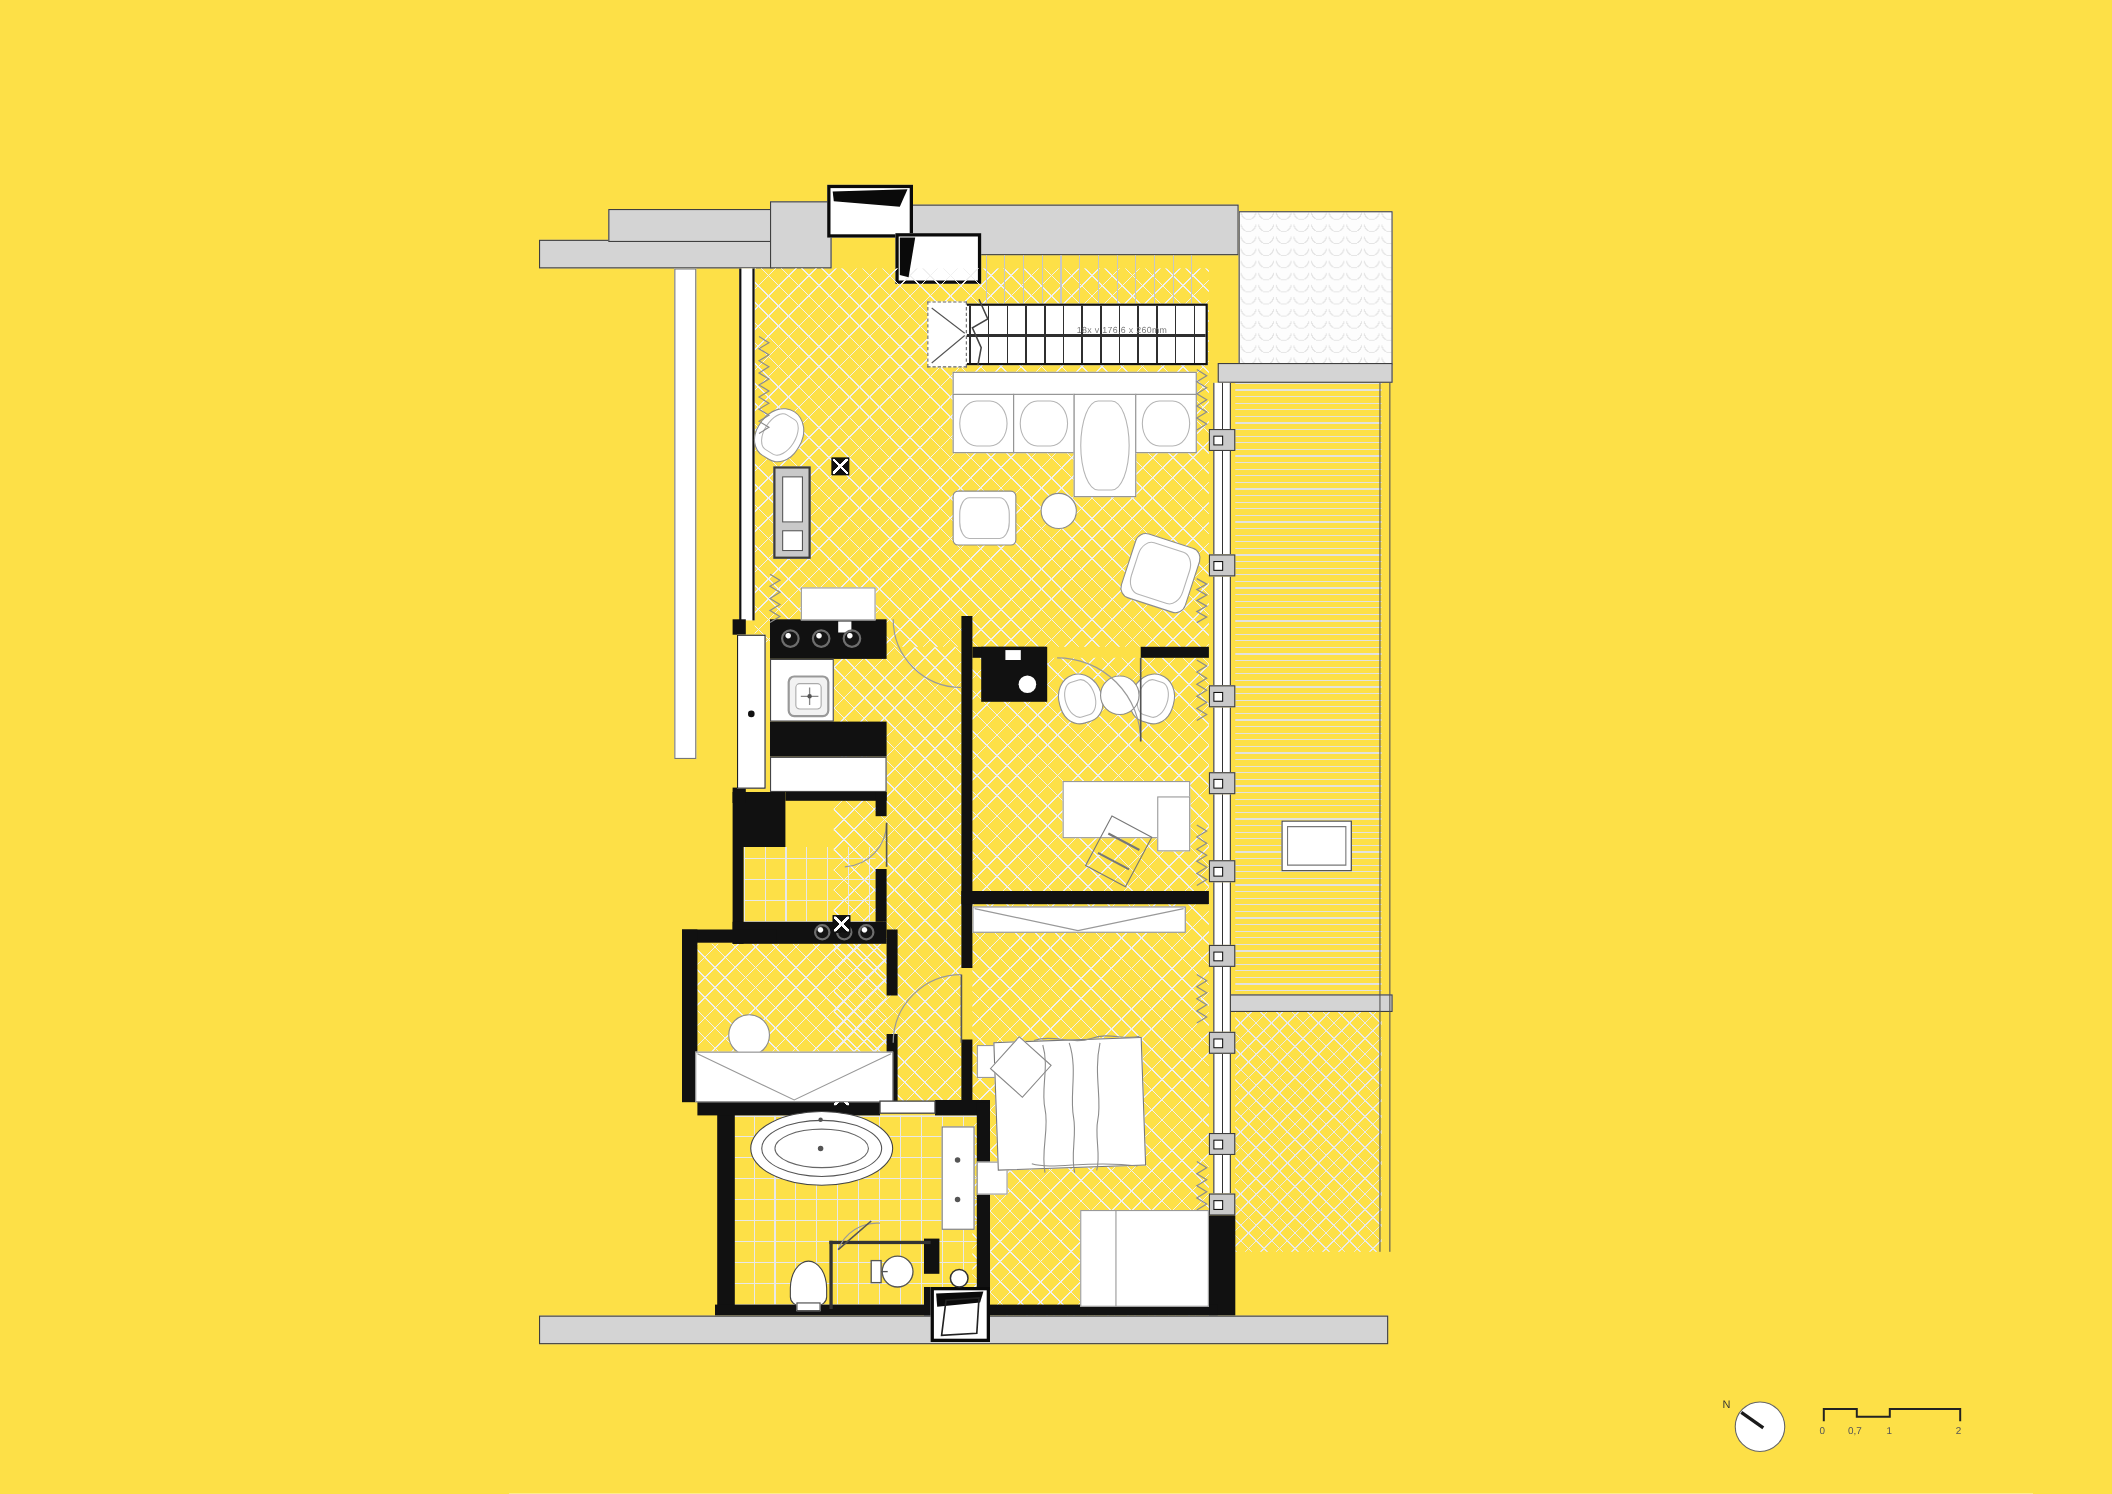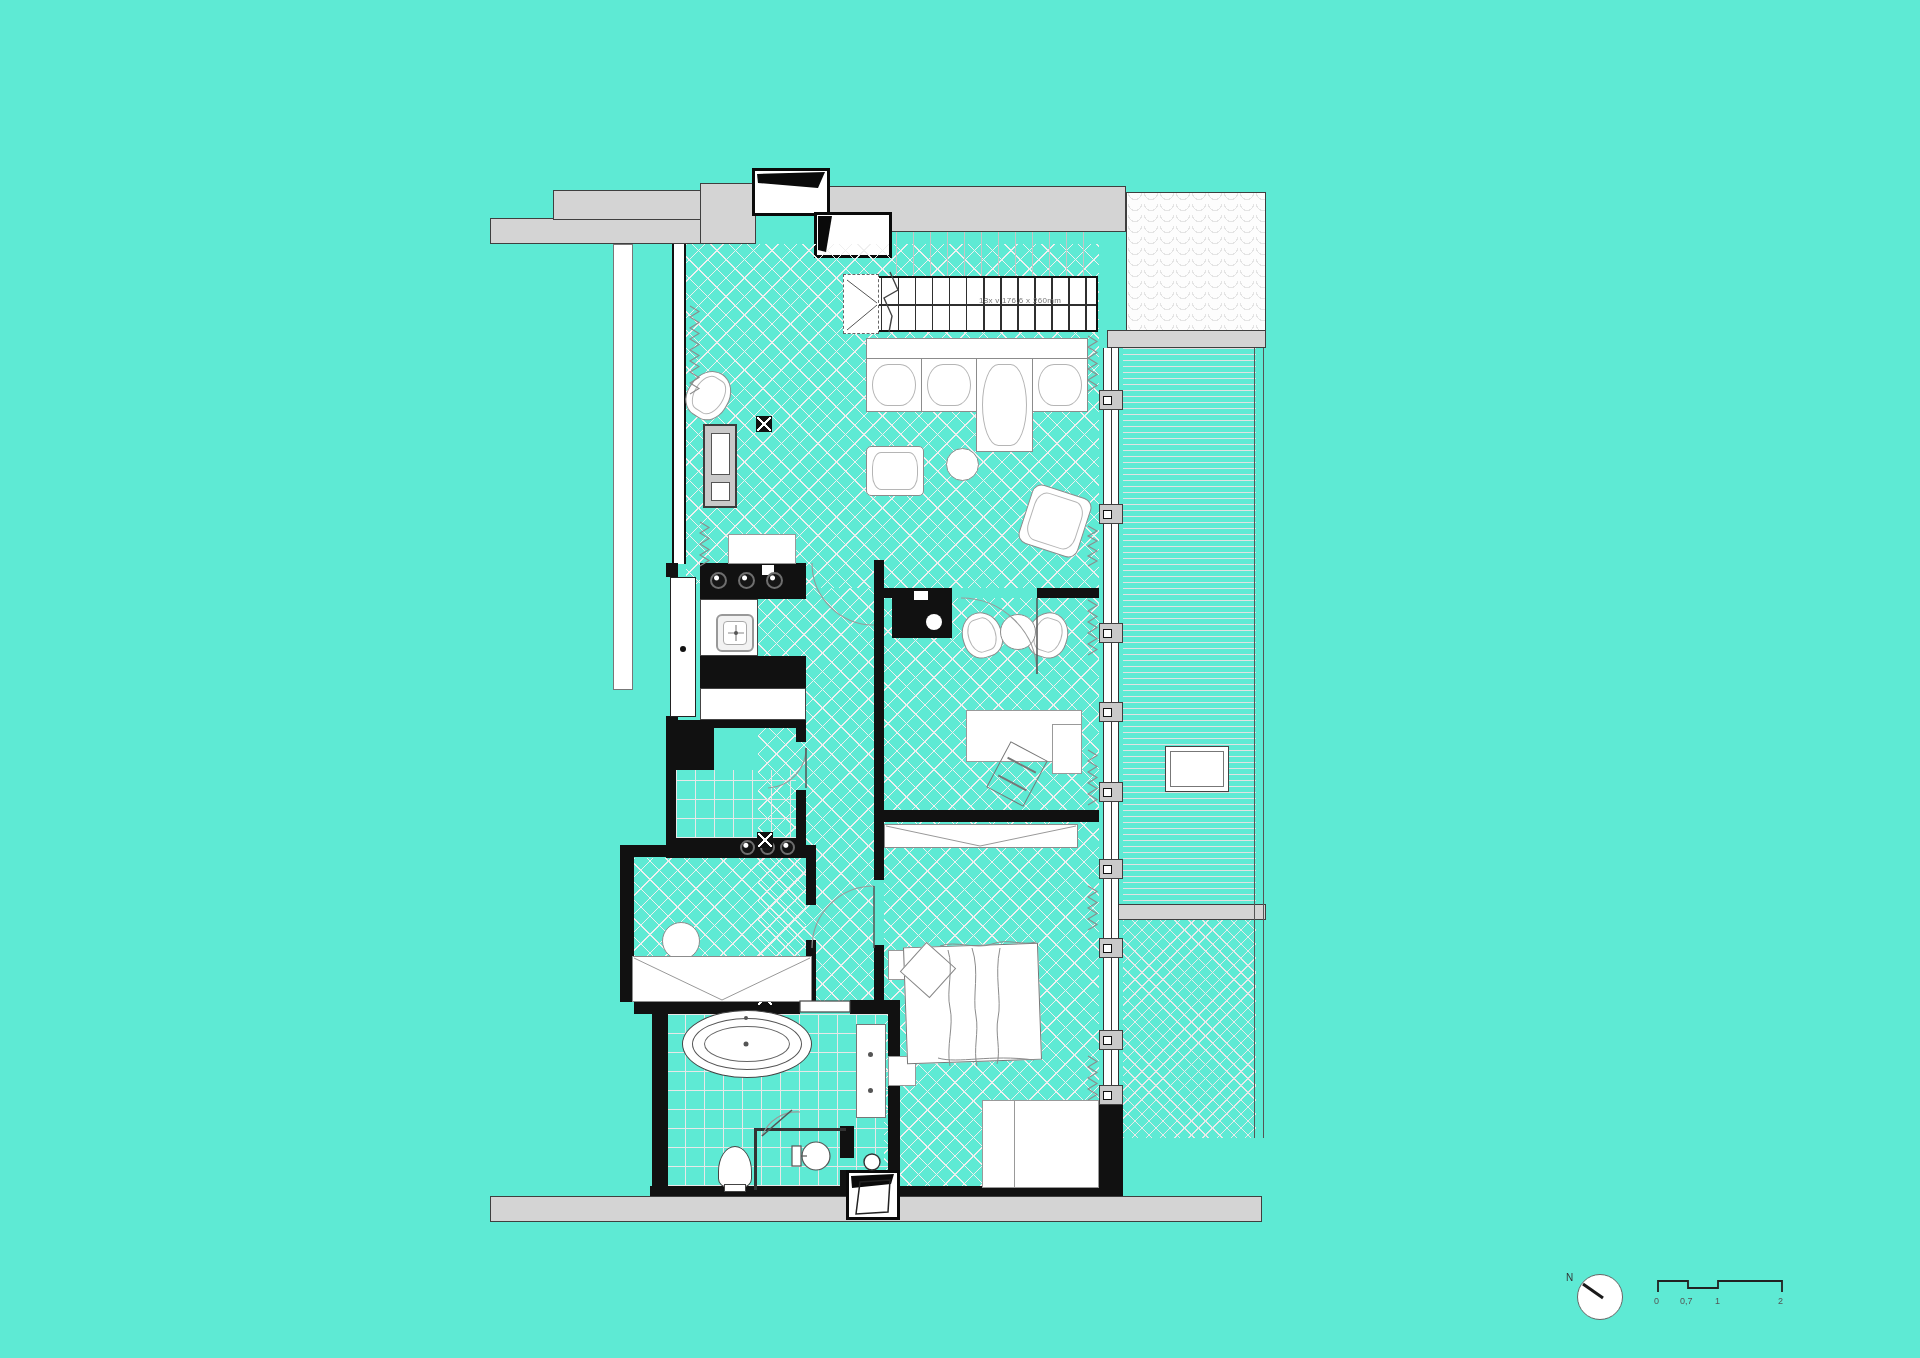--- a/index.html
+++ b/index.html
@@ -1,17 +1,17 @@
 <!DOCTYPE html>
 <html><head>
 <meta charset="utf-8">
 <style>
   html,body{margin:0;padding:0;background:#fff;}
   *{box-sizing:border-box;}
-  #stage{position:relative;width:1920px;height:1358px;background:#5eead4;overflow:hidden;
+  #stage{position:relative;width:1920px;height:1358px;background:#fde047;overflow:hidden;
          font-family:"Liberation Sans",sans-serif;}
   .abs{position:absolute;}
   .exwall{position:absolute;background:#d4d4d4;border:1.5px solid #3f3f3f;}
   .wall{position:absolute;background:#111;}
   .outl{position:absolute;border:1.2px solid #8c8c8c;background:#fff;}
   .thin{position:absolute;border:1px solid #555;background:#fff;}
   .herr{position:absolute;background-image:
       repeating-linear-gradient(45deg,#f0f0f0 0 1px,transparent 1px 13px),
       repeating-linear-gradient(135deg,#f0f0f0 0 1px,transparent 1px 13px);}
   .tiles{position:absolute;background-image:

